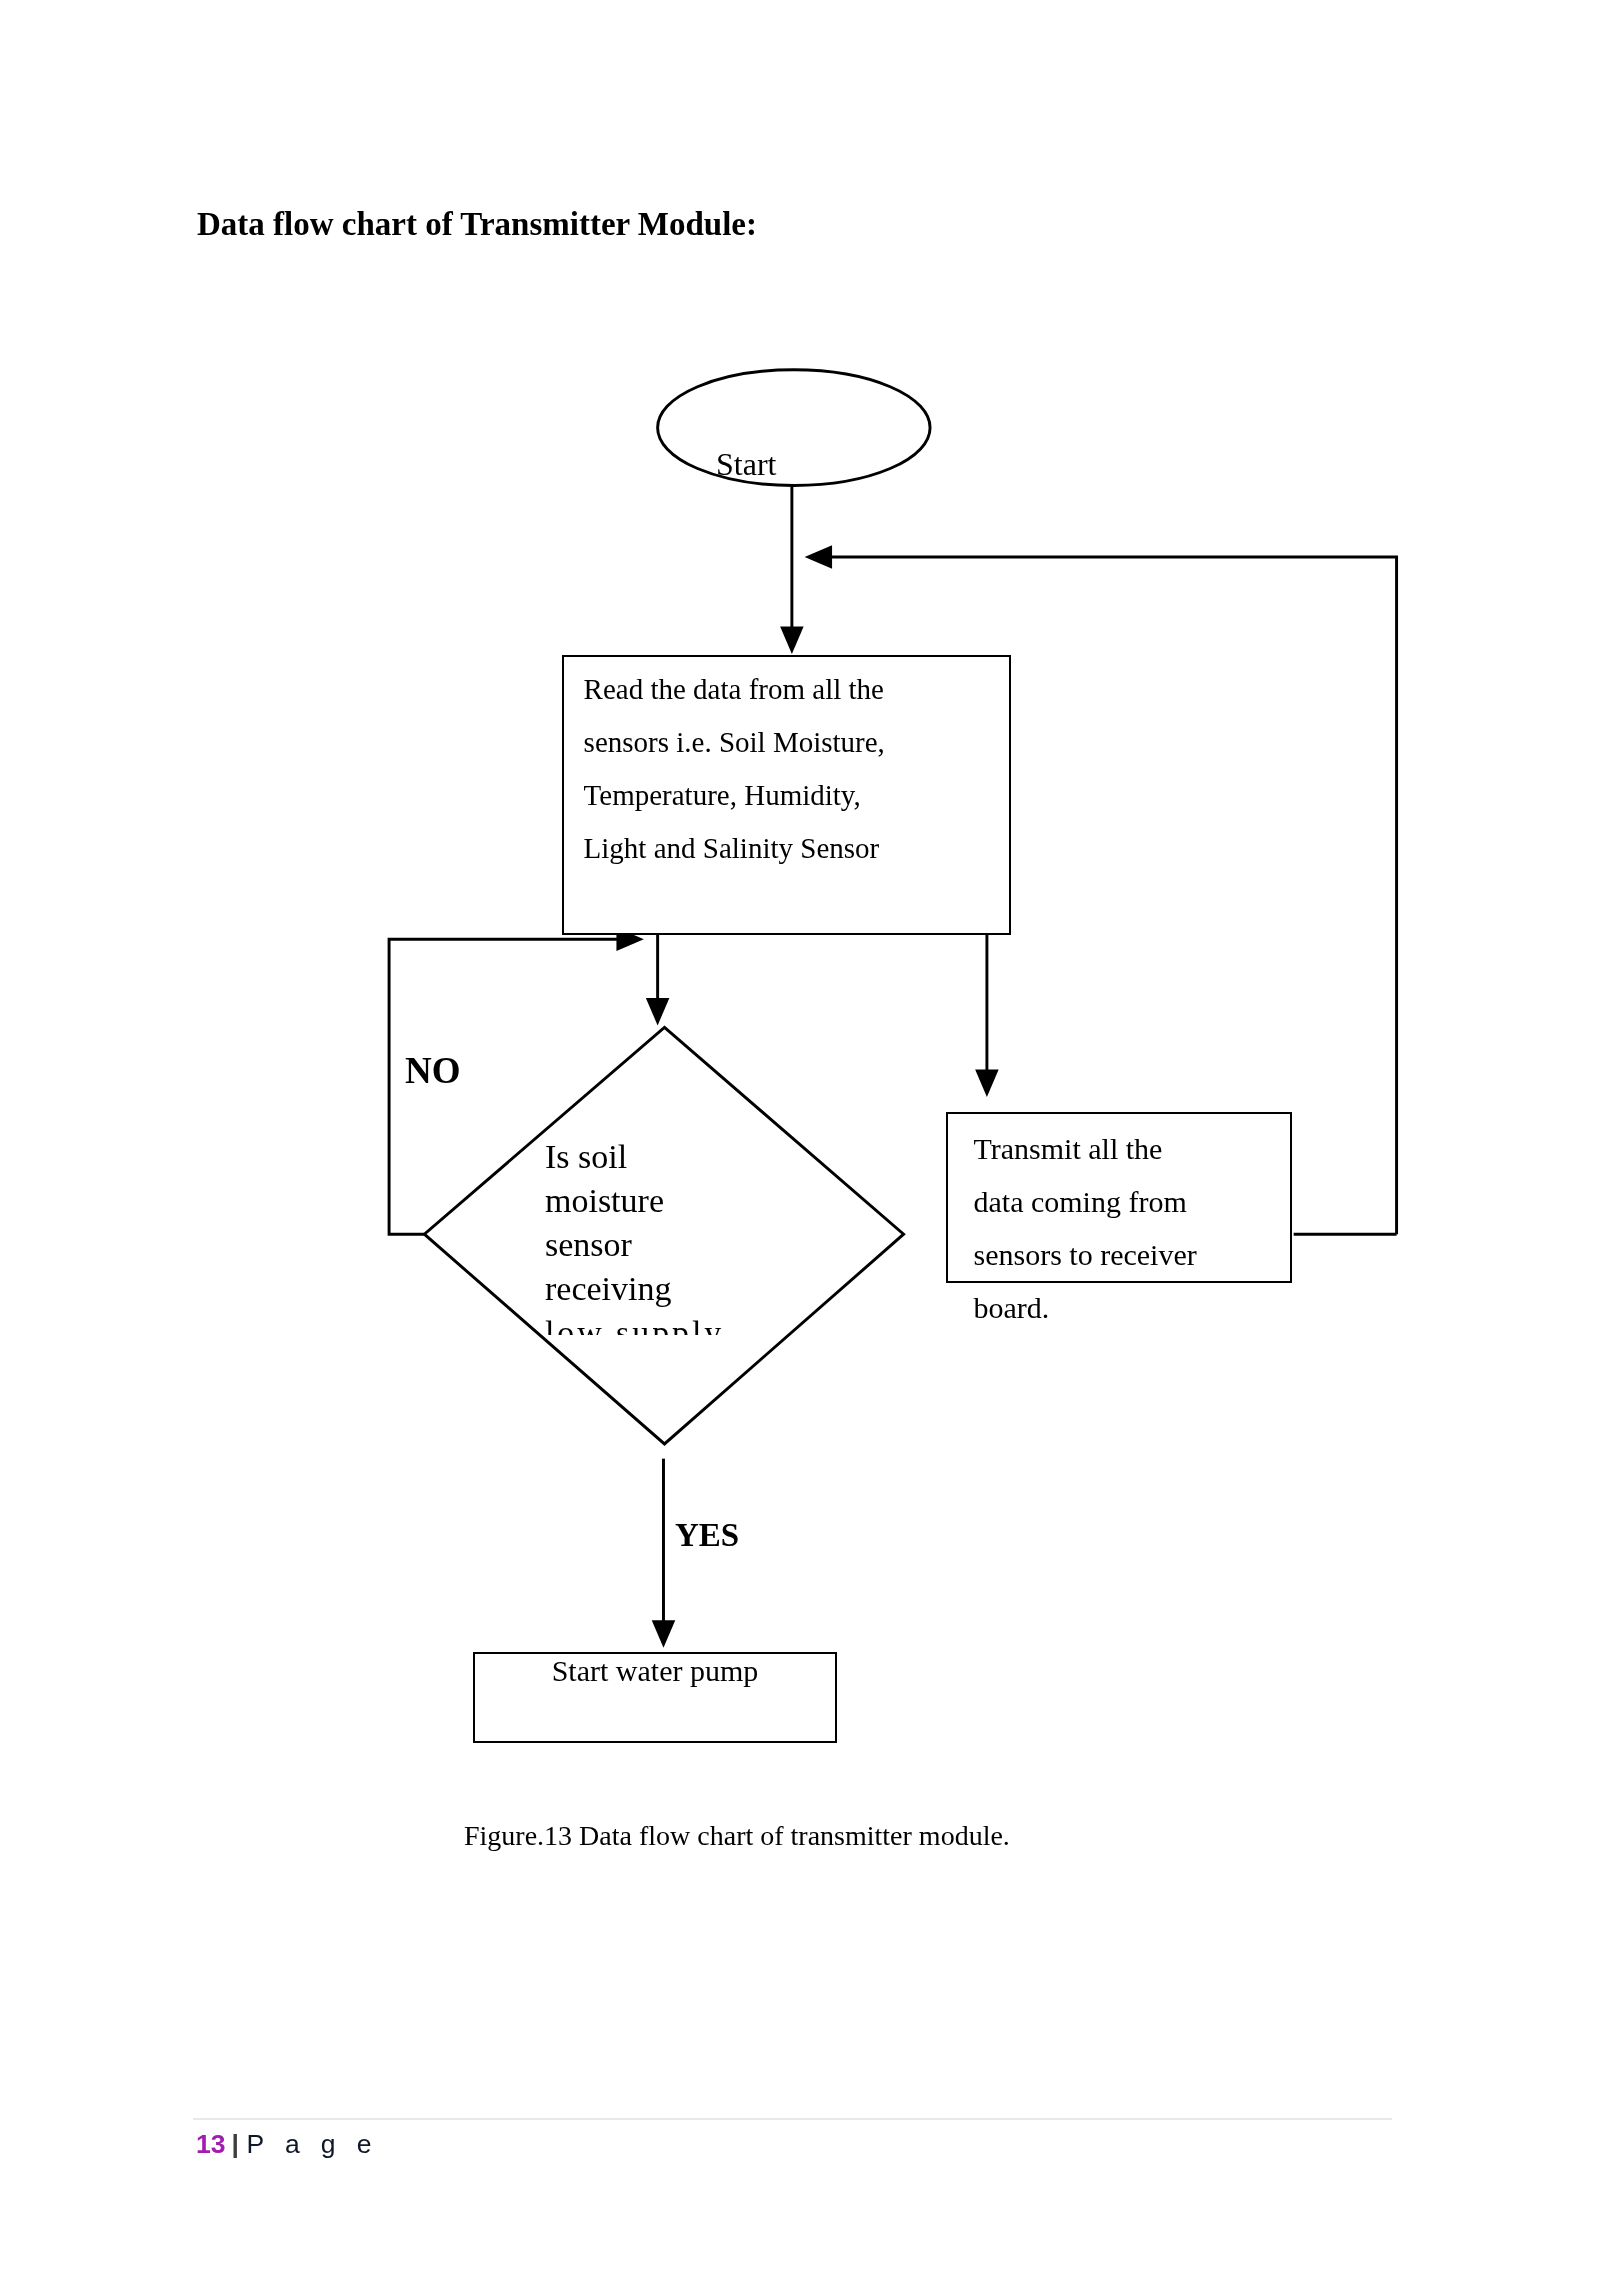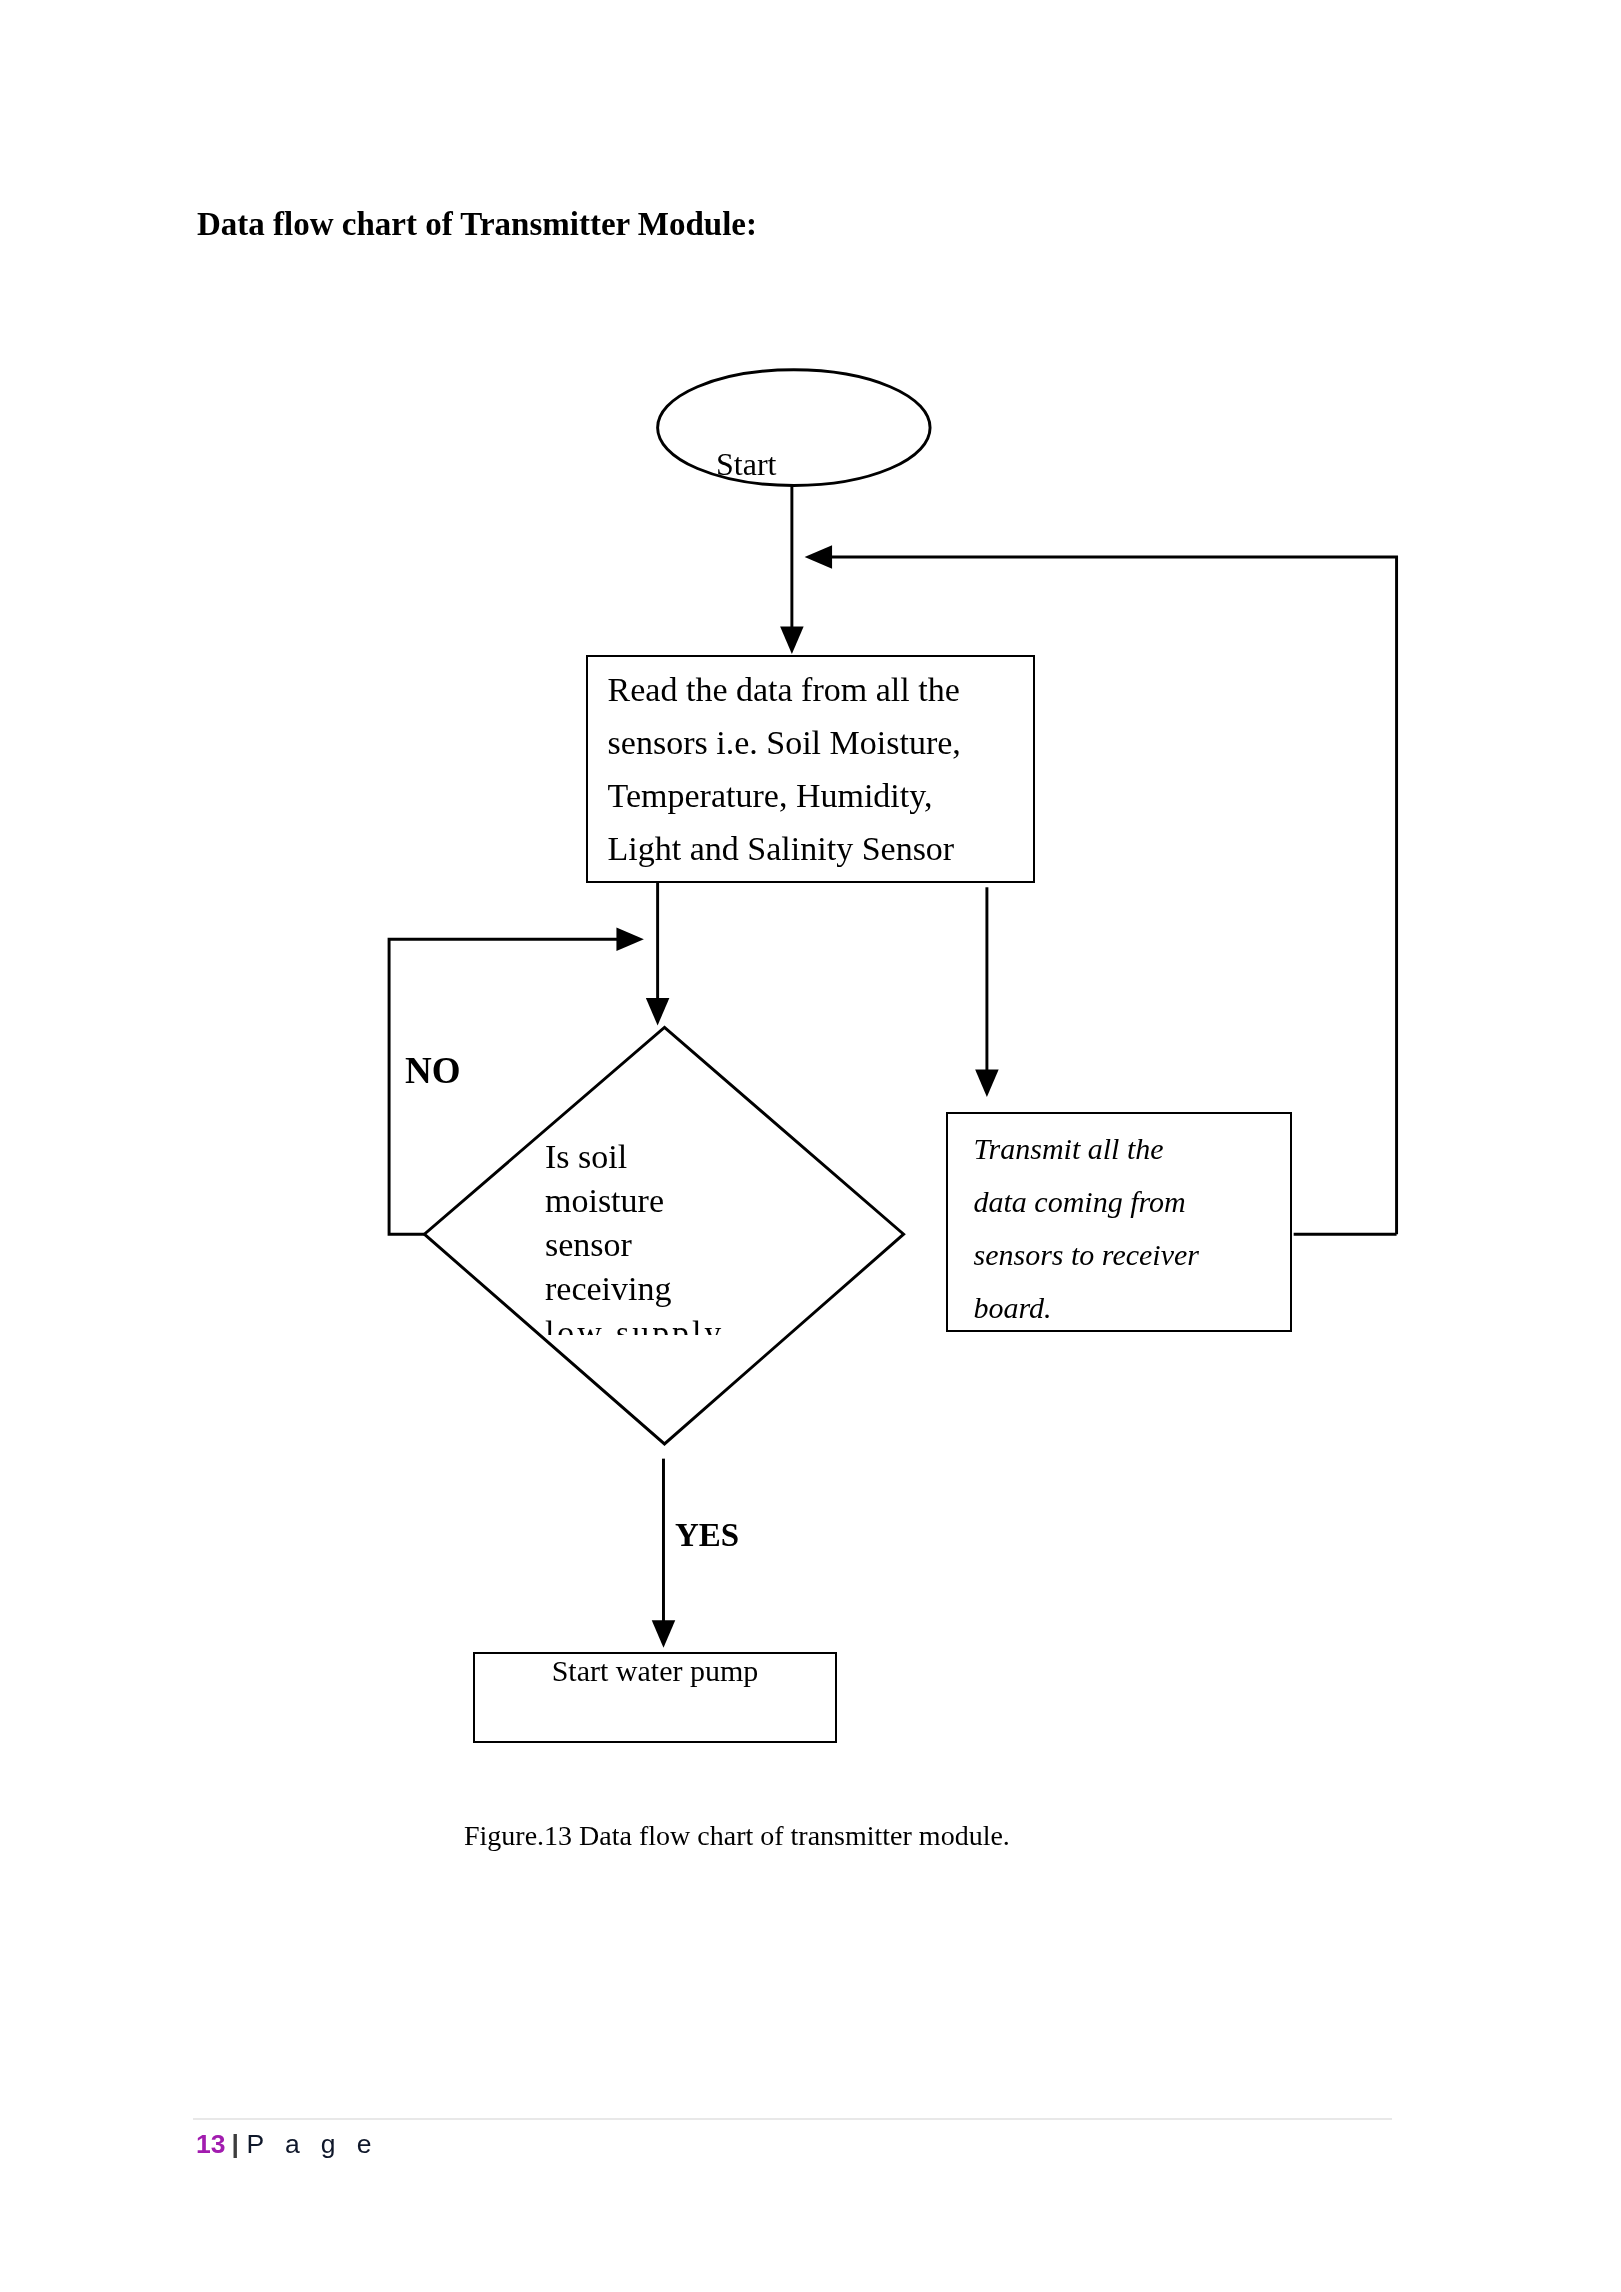--- a/index.html
+++ b/index.html
@@ -23,22 +23,22 @@
     left:197px; top:206px;
     font-size:33px; font-weight:bold;
     white-space:nowrap;
   }
   .start-text { left:716px; top:404px; font-size:32px;margin-top:42px; }
 
   .box {
     border:2.9px solid #000000; background:#ffffff;
     box-sizing:border-box;
   }
-  .read-box   { left:586px;  top:655px;  width:449px; height:228px; padding:5.9px 0 0 19.6px;  font-size:34px; line-height:53px; }
-  .trans-box  { left:946px;  top:1112px; width:346px; height:220px; padding:7.8px 0 0 25.5px;  font-size:30px; line-height:53px;font-style:italic; }
+  .read-box   { left:562px;  top:655px;  width:449px; height:280px; padding:5.9px 0 0 19.6px;  font-size:29px; line-height:53px; }
+  .trans-box  { left:946px;  top:1112px; width:346px; height:171px; padding:7.8px 0 0 25.5px;  font-size:30px; line-height:53px; }
   .pump-box   { left:473px;  top:1652px; width:364px; height:91px;
                 display:flex; justify-content:center; font-size:30px; }
 
   .diamond-text {
     left:545px; top:1135px; width:225px; height:200px;
     overflow:hidden;
     font-size:34px; line-height:44px;
   }
   .clipped-line { letter-spacing:2.9px; white-space:nowrap; }
 

